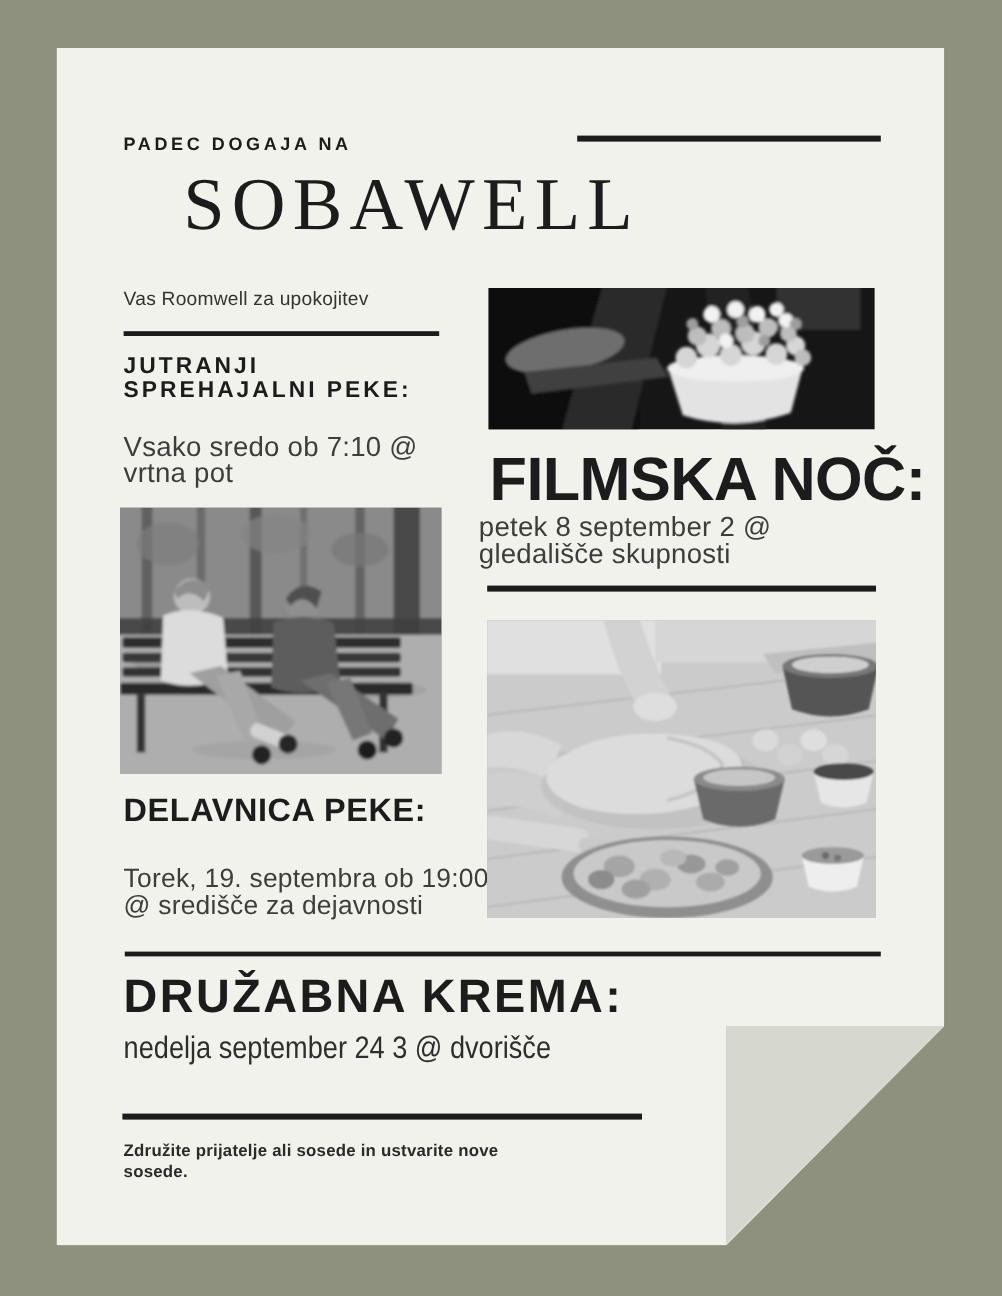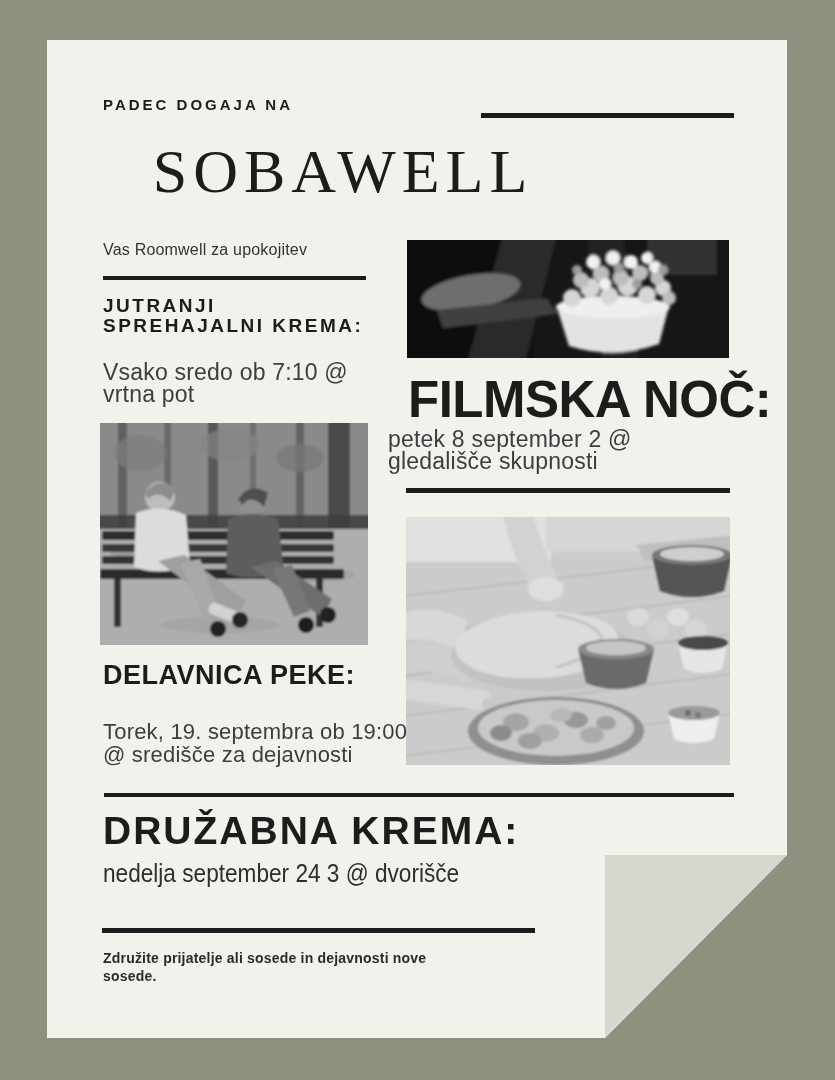--- a/index.html
+++ b/index.html
@@ -19,21 +19,21 @@
   }
   .paper > *{position:absolute;}
 
   .fold{
     left:558px; top:815px; width:182px; height:182px;
     background:var(--fold);
     clip-path:polygon(0 0, 100% 0, 0 100%);
   }
 
   .eyebrow{
-    left:56px; top:56px; font-size:15px; font-weight:700;
+    left:56px; top:72px; font-size:15px; font-weight:700;
     letter-spacing:3px; color:var(--ink);
   }
   .header-line{left:434px; top:73px; width:253px; height:5px; background:var(--ink);}
 
   .title{
     left:0; top:100px; width:592px; text-align:center;
     font-family:"Liberation Serif", serif; font-weight:400;
     font-size:62px; line-height:1; letter-spacing:6px; color:var(--ink);
   }
 
@@ -46,21 +46,21 @@
   .rule-social-bottom{left:55px; top:888px; width:433px; height:5px;}
 
   .heading{color:var(--ink); font-weight:700;}
   .walk-heading{left:56px; top:256px; font-size:19px; letter-spacing:2.5px; line-height:1.05;}
   .bake-heading{left:56px; top:622px; font-size:27px; letter-spacing:0.5px; line-height:1;}
   .movie-heading{left:361px; top:334px; font-size:51px; letter-spacing:-0.5px; line-height:1;}
   .social-heading{left:56px; top:771px; font-size:39px; letter-spacing:2px; line-height:1;}
 
   .details{color:var(--body-text); letter-spacing:0.2px;}
   .walk-details{left:56px; top:322px; font-size:23px; line-height:0.95;}
-  .movie-details{left:341px; top:389px; font-size:23px; line-height:0.95;}
+  .movie-details{left:352px; top:389px; font-size:23px; line-height:0.95;}
   .bake-details{left:56px; top:680px; font-size:22px; line-height:1.05;}
   .social-details{
     left:56px; top:820px; font-size:26px; line-height:1; color:#2e2e2e;
     transform:scaleX(0.87); transform-origin:left top; white-space:nowrap;
   }
 
   .note{left:56px; top:909px; font-size:14px; font-weight:700; line-height:1.3; color:#2a2a2a; letter-spacing:0.2px;}
 
   .photo{overflow:hidden; background:#bbb;}
   .photo svg{display:block; width:100%; height:100%;}
@@ -75,21 +75,21 @@
   <div class="paper">
 
     <div class="eyebrow">PADEC DOGAJA NA</div>
     <div class="header-line"></div>
     <h1 class="title">SOBAWELL</h1>
     <div class="subtitle">Vas Roomwell za upokojitev</div>
 
     <div class="rule rule-walk"></div>
     <div class="heading walk-heading">
       <div>JUTRANJI</div>
-      <div>SPREHAJALNI KREMA:</div>
+      <div>SPREHAJALNI PEKE:</div>
     </div>
     <div class="details walk-details">
       <div>Vsako sredo ob 7:10 @</div>
       <div>vrtna pot</div>
     </div>
 
     <div class="photo photo-bench" role="img" aria-label="two elderly friends laughing on a park bench wearing roller skates">
       <svg viewBox="0 0 268 222" preserveAspectRatio="none">
         <defs>
             <filter id="blurBench" x="-5%" y="-5%" width="110%" height="110%">
@@ -274,19 +274,19 @@
         </g>
       </svg>
     </div>
 
     <div class="rule rule-social-top"></div>
     <div class="heading social-heading">DRUŽABNA KREMA:</div>
     <div class="social-details">nedelja september 24 3 @ dvorišče</div>
     <div class="rule rule-social-bottom"></div>
 
     <div class="note">
-      <div>Združite prijatelje ali sosede in dejavnosti nove</div>
+      <div>Združite prijatelje ali sosede in ustvarite nove</div>
       <div>sosede.</div>
     </div>
 
     <div class="fold"></div>
   </div>
 </div>
 
 </body></html>

